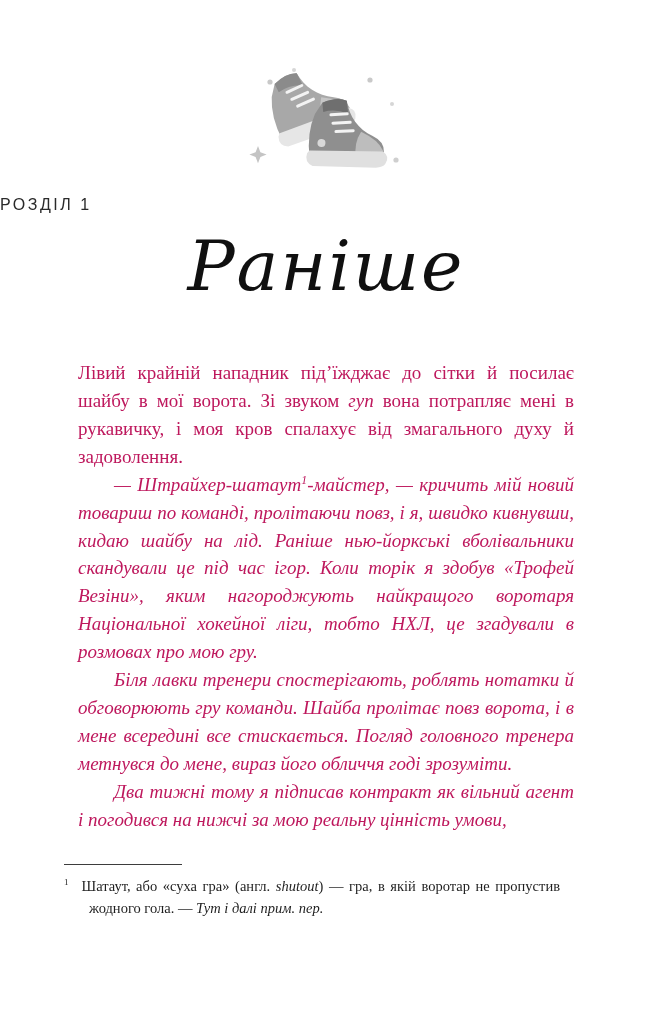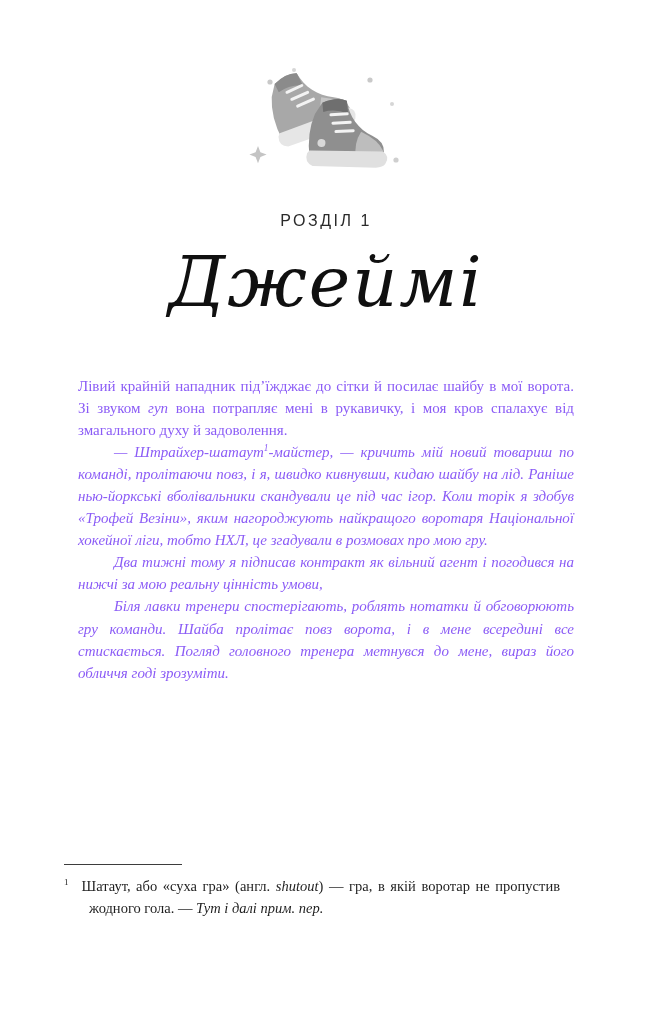--- a/index.html
+++ b/index.html
@@ -8,46 +8,46 @@
   .page {
     position:relative;
     width:652px; height:1023px;
     background:#ffffff;
     color:#1c1c1c;
     font-family:"Liberation Serif", serif;
     overflow:hidden;
   }
   .illustration { text-align:center; padding-top:62px; }
   .chapter-label {
-    text-align:center;
+    text-align:left;
     font-family:"Liberation Sans", sans-serif;
     font-size:16px;
     font-weight:400;
     letter-spacing:2.5px;
     color:#2a2a2a;
-    margin-top:24px;
+    margin-top:8px;
   }
   .chapter-title {
     text-align:center;
     font-family:"DejaVu Serif", serif;
     font-style:italic;
     font-weight:400;
     font-size:70px;
     line-height:1.1;
     color:#101010;
     margin-top:14px;
     letter-spacing:2px;
   }
   .body-text {
     width:496px;
     margin:54px auto 0 auto;
-    font-size:15px;
+    font-size:19px;
     line-height:1.47;
     text-align:justify;
-    color:#8b5cf6;
+    color:#be185d;
   }
   .para { margin:0; }
   .para.indent { text-indent:36px;font-style:italic; }
   em { font-style:italic; }
   sup { font-size:0.62em; line-height:0; vertical-align:super; }
   .footnote {
     position:absolute;
     left:64px; top:864px;
     width:496px;
   }
@@ -99,27 +99,27 @@
         <line x1="26" y1="17" x2="42" y2="14" stroke="#f3f3f3" stroke-width="3" stroke-linecap="round"></line>
         <line x1="29" y1="25" x2="46" y2="22" stroke="#f3f3f3" stroke-width="3" stroke-linecap="round"></line>
         <line x1="33" y1="33" x2="50" y2="30" stroke="#f3f3f3" stroke-width="3" stroke-linecap="round"></line>
         <circle cx="20" cy="46" r="4" fill="#d8d8d8"></circle>
       </g>
     </svg>
   </div>
 
   <div class="chapter-label">РОЗДІЛ 1</div>
 
-  <h1 class="chapter-title">Джеймі</h1>
+  <h1 class="chapter-title">Раніше</h1>
 
   <div class="body-text">
     <p class="para"><span>Лівий крайній нападник під’їжджає до сітки й посилає шайбу в мої ворота. Зі звуком </span><em>гуп</em><span> вона потрапляє мені в рукавичку, і моя кров спалахує від змагального духу й задоволення.</span></p>
     <p class="para indent"><span>— Штрайхер-шатаут</span><sup>1</sup><span>-майстер, — кричить мій новий товариш по команді, пролітаючи повз, і я, швидко кивнувши, кидаю шайбу на лід. Раніше нью-йоркські вболівальники скандували це під час ігор. Коли торік я здобув «Трофей Везіни», яким нагороджують найкращого воротаря Національної хокейної ліги, тобто НХЛ, це згадували в розмовах про мою гру.</span></p>
+    <p class="para indent"><span>Біля лавки тренери спостерігають, роблять нотатки й обговорюють гру команди. Шайба пролітає повз ворота, і в мене всередині все стискається. Погляд головного тренера метнувся до мене, вираз його обличчя годі зрозуміти.</span></p>
     <p class="para indent"><span>Два тижні тому я підписав контракт як вільний агент і погодився на нижчі за мою реальну цінність умови,</span></p>
-    <p class="para indent"><span>Біля лавки тренери спостерігають, роблять нотатки й обговорюють гру команди. Шайба пролітає повз ворота, і в мене всередині все стискається. Погляд головного тренера метнувся до мене, вираз його обличчя годі зрозуміти.</span></p>
   </div>
 
   <div class="footnote">
     <div class="footnote-rule"></div>
     <div class="footnote-text">
       <sup class="fn-marker">1</sup><span><span>Шатаут, або «суха гра» (англ. </span><em>shutout</em><span>) — гра, в якій воротар не пропустив жодного гола. — </span><em>Тут і далі прим. пер.</em></span>
     </div>
   </div>
 
 </div>

